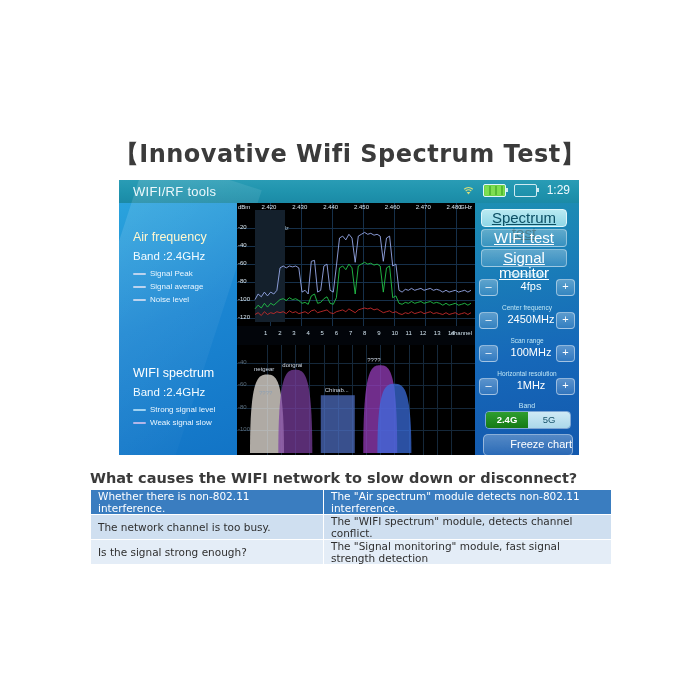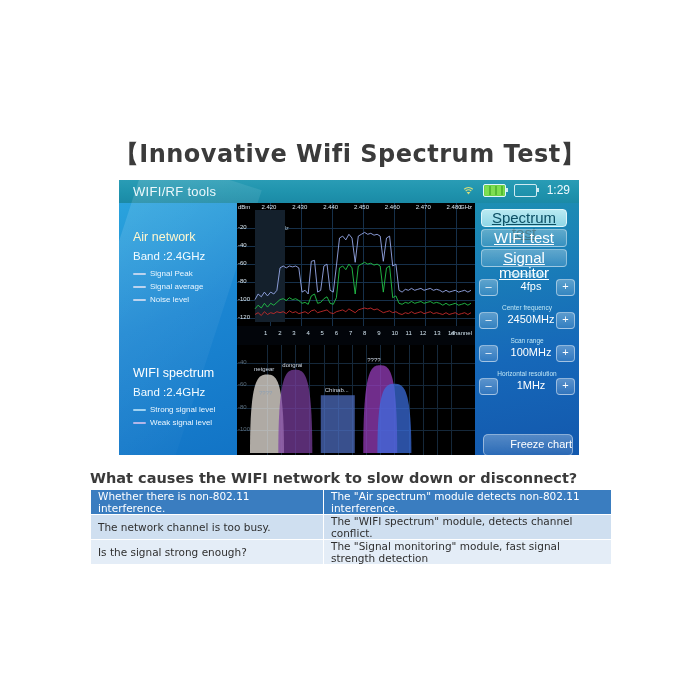--- a/index.html
+++ b/index.html
@@ -150,21 +150,21 @@
               <i></i>
             </span>
           <span class="bat"></span>
           <span class="clock">1:29</span>
         </div>
       </div>
 
       <div class="leftpanel">
 
         <div class="lp-sec" style="top:27px;">
-          <div class="lp-h">Air network</div>
+          <div class="lp-h">Air frequency</div>
           <div class="lp-b">Band :2.4GHz</div>
           <div class="lp-leg">
             <span class="dash" style="background:#bcd3ee"></span>
             <span>Signal Peak</span>
           </div>
           <div class="lp-leg">
             <span class="dash" style="background:#bcd3ee"></span>
             <span>Signal average</span>
           </div>
           <div class="lp-leg">
@@ -175,21 +175,21 @@
 
         <div class="lp-sec" style="top:163px;">
           <div class="lp-h white">WIFI spectrum</div>
           <div class="lp-b">Band :2.4GHz</div>
           <div class="lp-leg">
             <span class="dash" style="background:#9fd2f2"></span>
             <span>Strong signal level</span>
           </div>
           <div class="lp-leg">
             <span class="dash" style="background:#b3b6e8"></span>
-            <span>Weak signal level</span>
+            <span>Weak signal slow</span>
           </div>
         </div>
 
       </div>
 
       <div class="chart-wrap">
 
         <div class="chart top">
           <div id="air-grid">
               <div class="grid-v" style="left: 33.4286px; background: rgb(22, 48, 74);"></div>
@@ -338,20 +338,27 @@
           <div class="pm plus">+</div>
         </div>
 
         <div class="spin" style="top:167px;">
           <div class="lbl">Horizontal resolution</div>
           <div class="val">1MHz</div>
           <div class="pm minus">–</div>
           <div class="pm plus">+</div>
         </div>
 
+        <div style="position:absolute;left:0;top:199px;width:104px;height:28px;">
+          <div class="band-lbl">Band</div>
+          <div class="band-grp">
+            <div class="band-24">2.4G</div>
+            <div class="band-5">5G</div>
+          </div>
+        </div>
 
         <div class="freeze" style="top:231px;">Freeze chart</div>
 
       </div>
 
     </div>
   </div>
 
   <div class="question">What causes the WIFI network to slow down or disconnect?</div>
 

